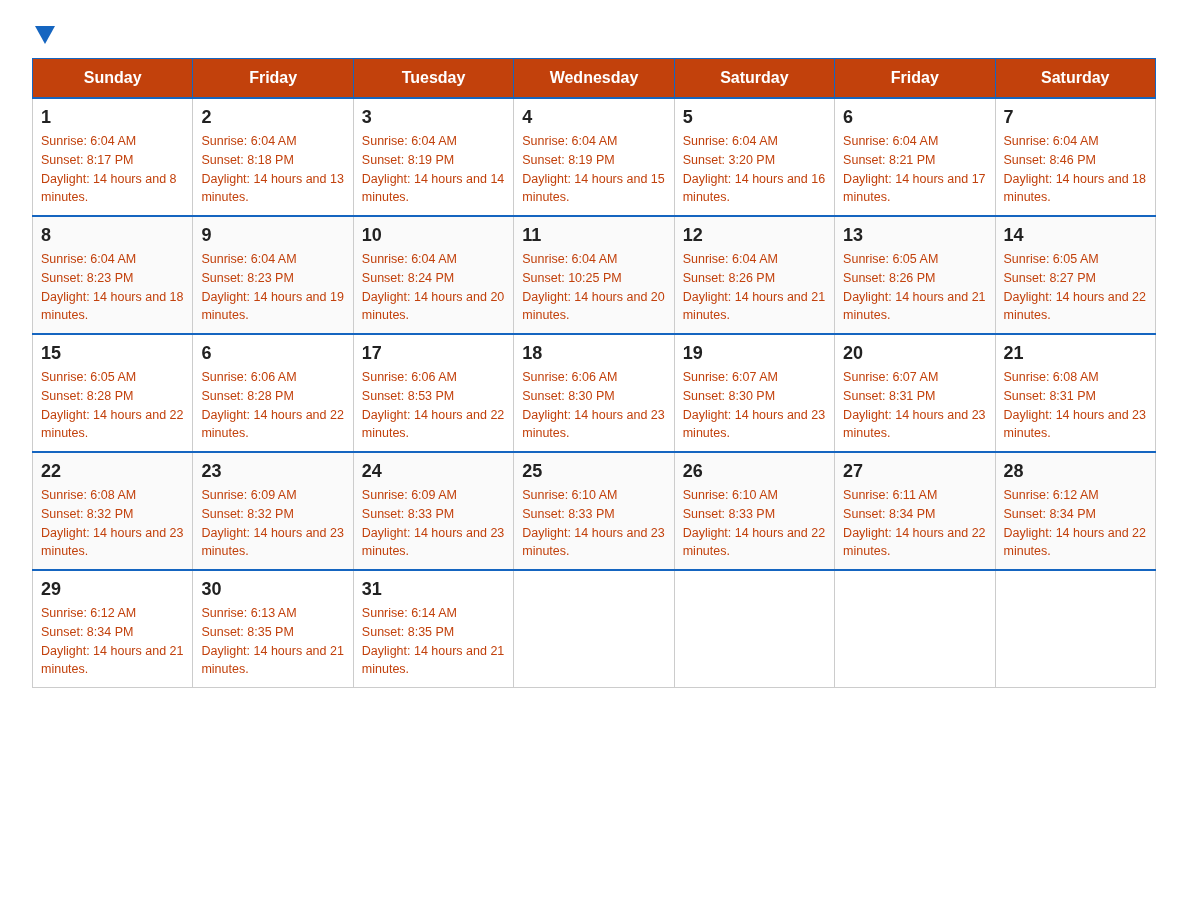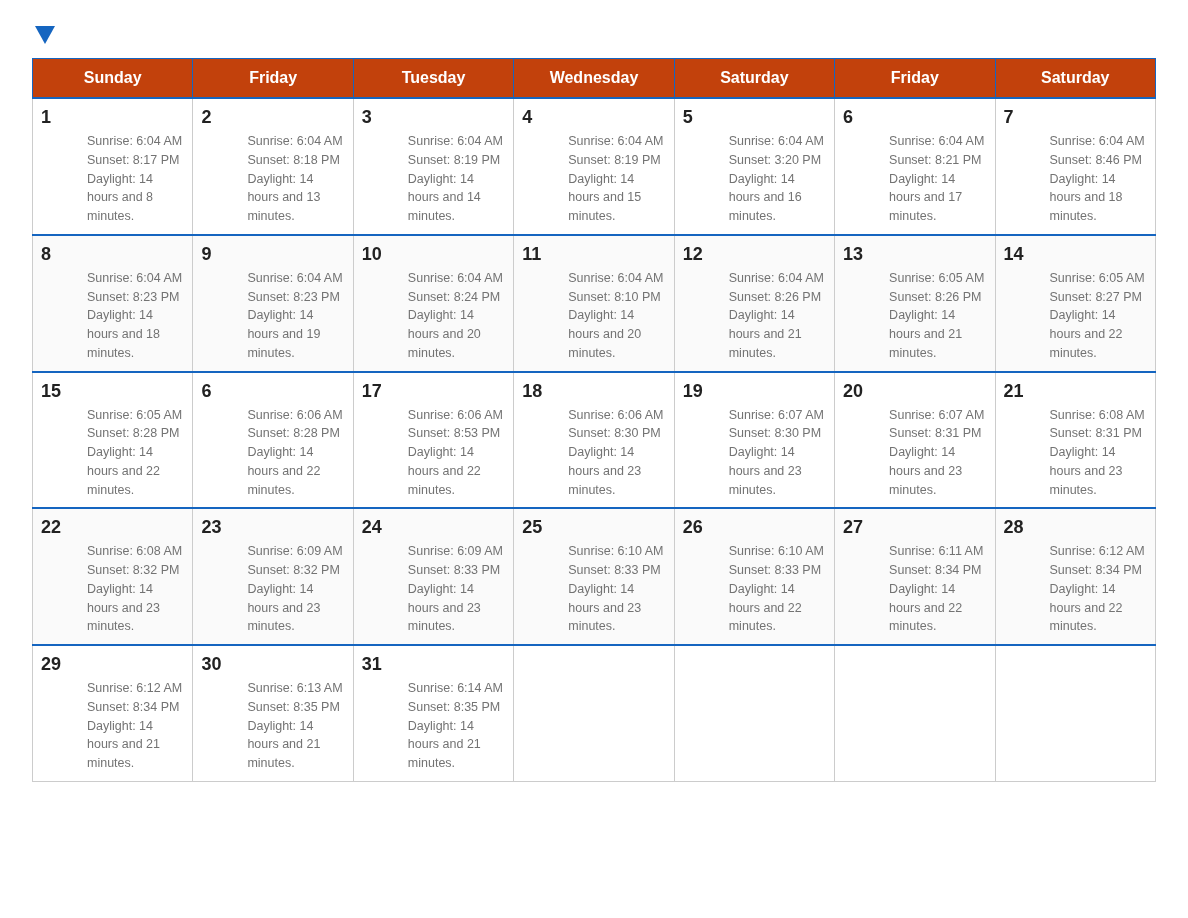--- a/index.html
+++ b/index.html
@@ -83,22 +83,21 @@
     .day-number {
       font-size: 18px;
       font-weight: bold;
       color: #222;
       display: block;
       margin-bottom: 4px;
     }
     .day-info {
       font-size: 12.5px;
       line-height: 1.5;
-      color: #737373;
-      margin-left: 46px;
+      color: #c2410c;
     }
     
     .calendar tr:nth-child(even) td {
       background: #fafafa;
     }
   </style>
 </head>
 <body>
 
 <div class="header">
@@ -168,21 +167,21 @@
         <td>
           <span class="day-number">9</span>
           <div class="day-info"><span>Sunrise: 6:04 AM</span><br><span>Sunset: 8:23 PM</span><br><span>Daylight: 14 hours and 19 minutes.</span></div>
         </td>
         <td>
           <span class="day-number">10</span>
           <div class="day-info"><span>Sunrise: 6:04 AM</span><br><span>Sunset: 8:24 PM</span><br><span>Daylight: 14 hours and 20 minutes.</span></div>
         </td>
         <td>
           <span class="day-number">11</span>
-          <div class="day-info"><span>Sunrise: 6:04 AM</span><br><span>Sunset: 8:10 PM</span><br><span>Daylight: 14 hours and 20 minutes.</span></div>
+          <div class="day-info"><span>Sunrise: 6:04 AM</span><br><span>Sunset: 10:25 PM</span><br><span>Daylight: 14 hours and 20 minutes.</span></div>
         </td>
         <td>
           <span class="day-number">12</span>
           <div class="day-info"><span>Sunrise: 6:04 AM</span><br><span>Sunset: 8:26 PM</span><br><span>Daylight: 14 hours and 21 minutes.</span></div>
         </td>
         <td>
           <span class="day-number">13</span>
           <div class="day-info"><span>Sunrise: 6:05 AM</span><br><span>Sunset: 8:26 PM</span><br><span>Daylight: 14 hours and 21 minutes.</span></div>
         </td>
         <td>

